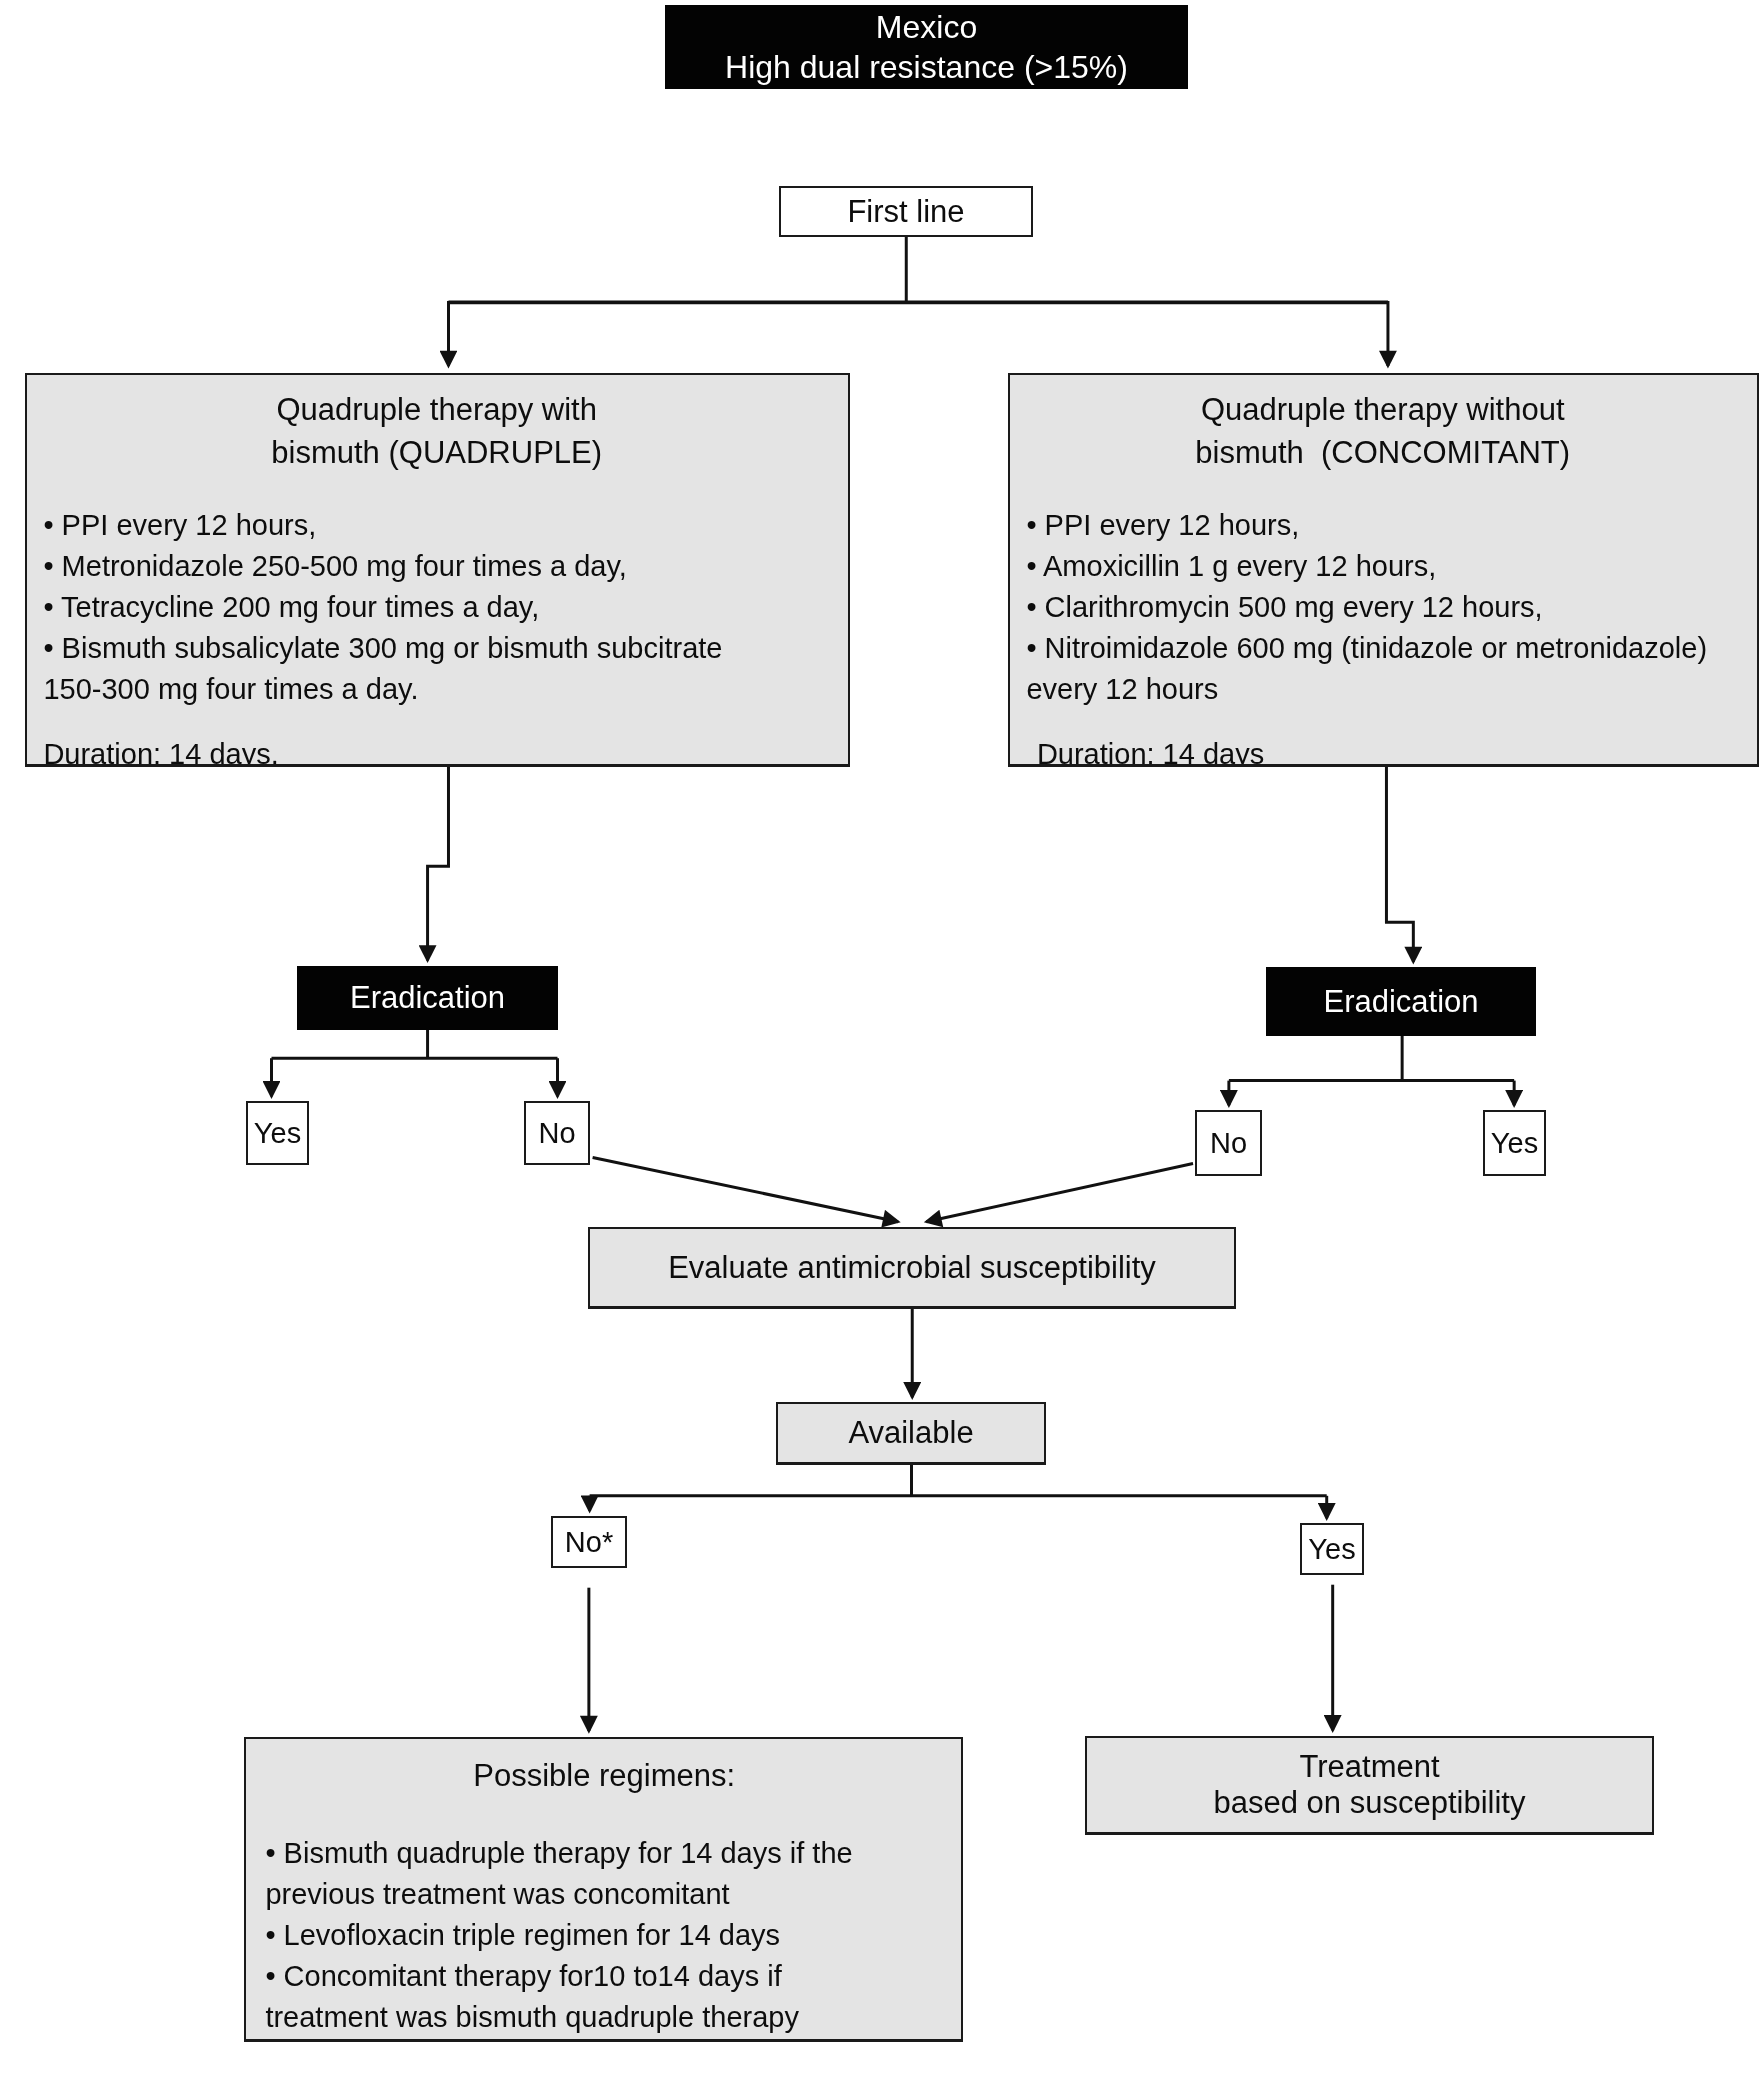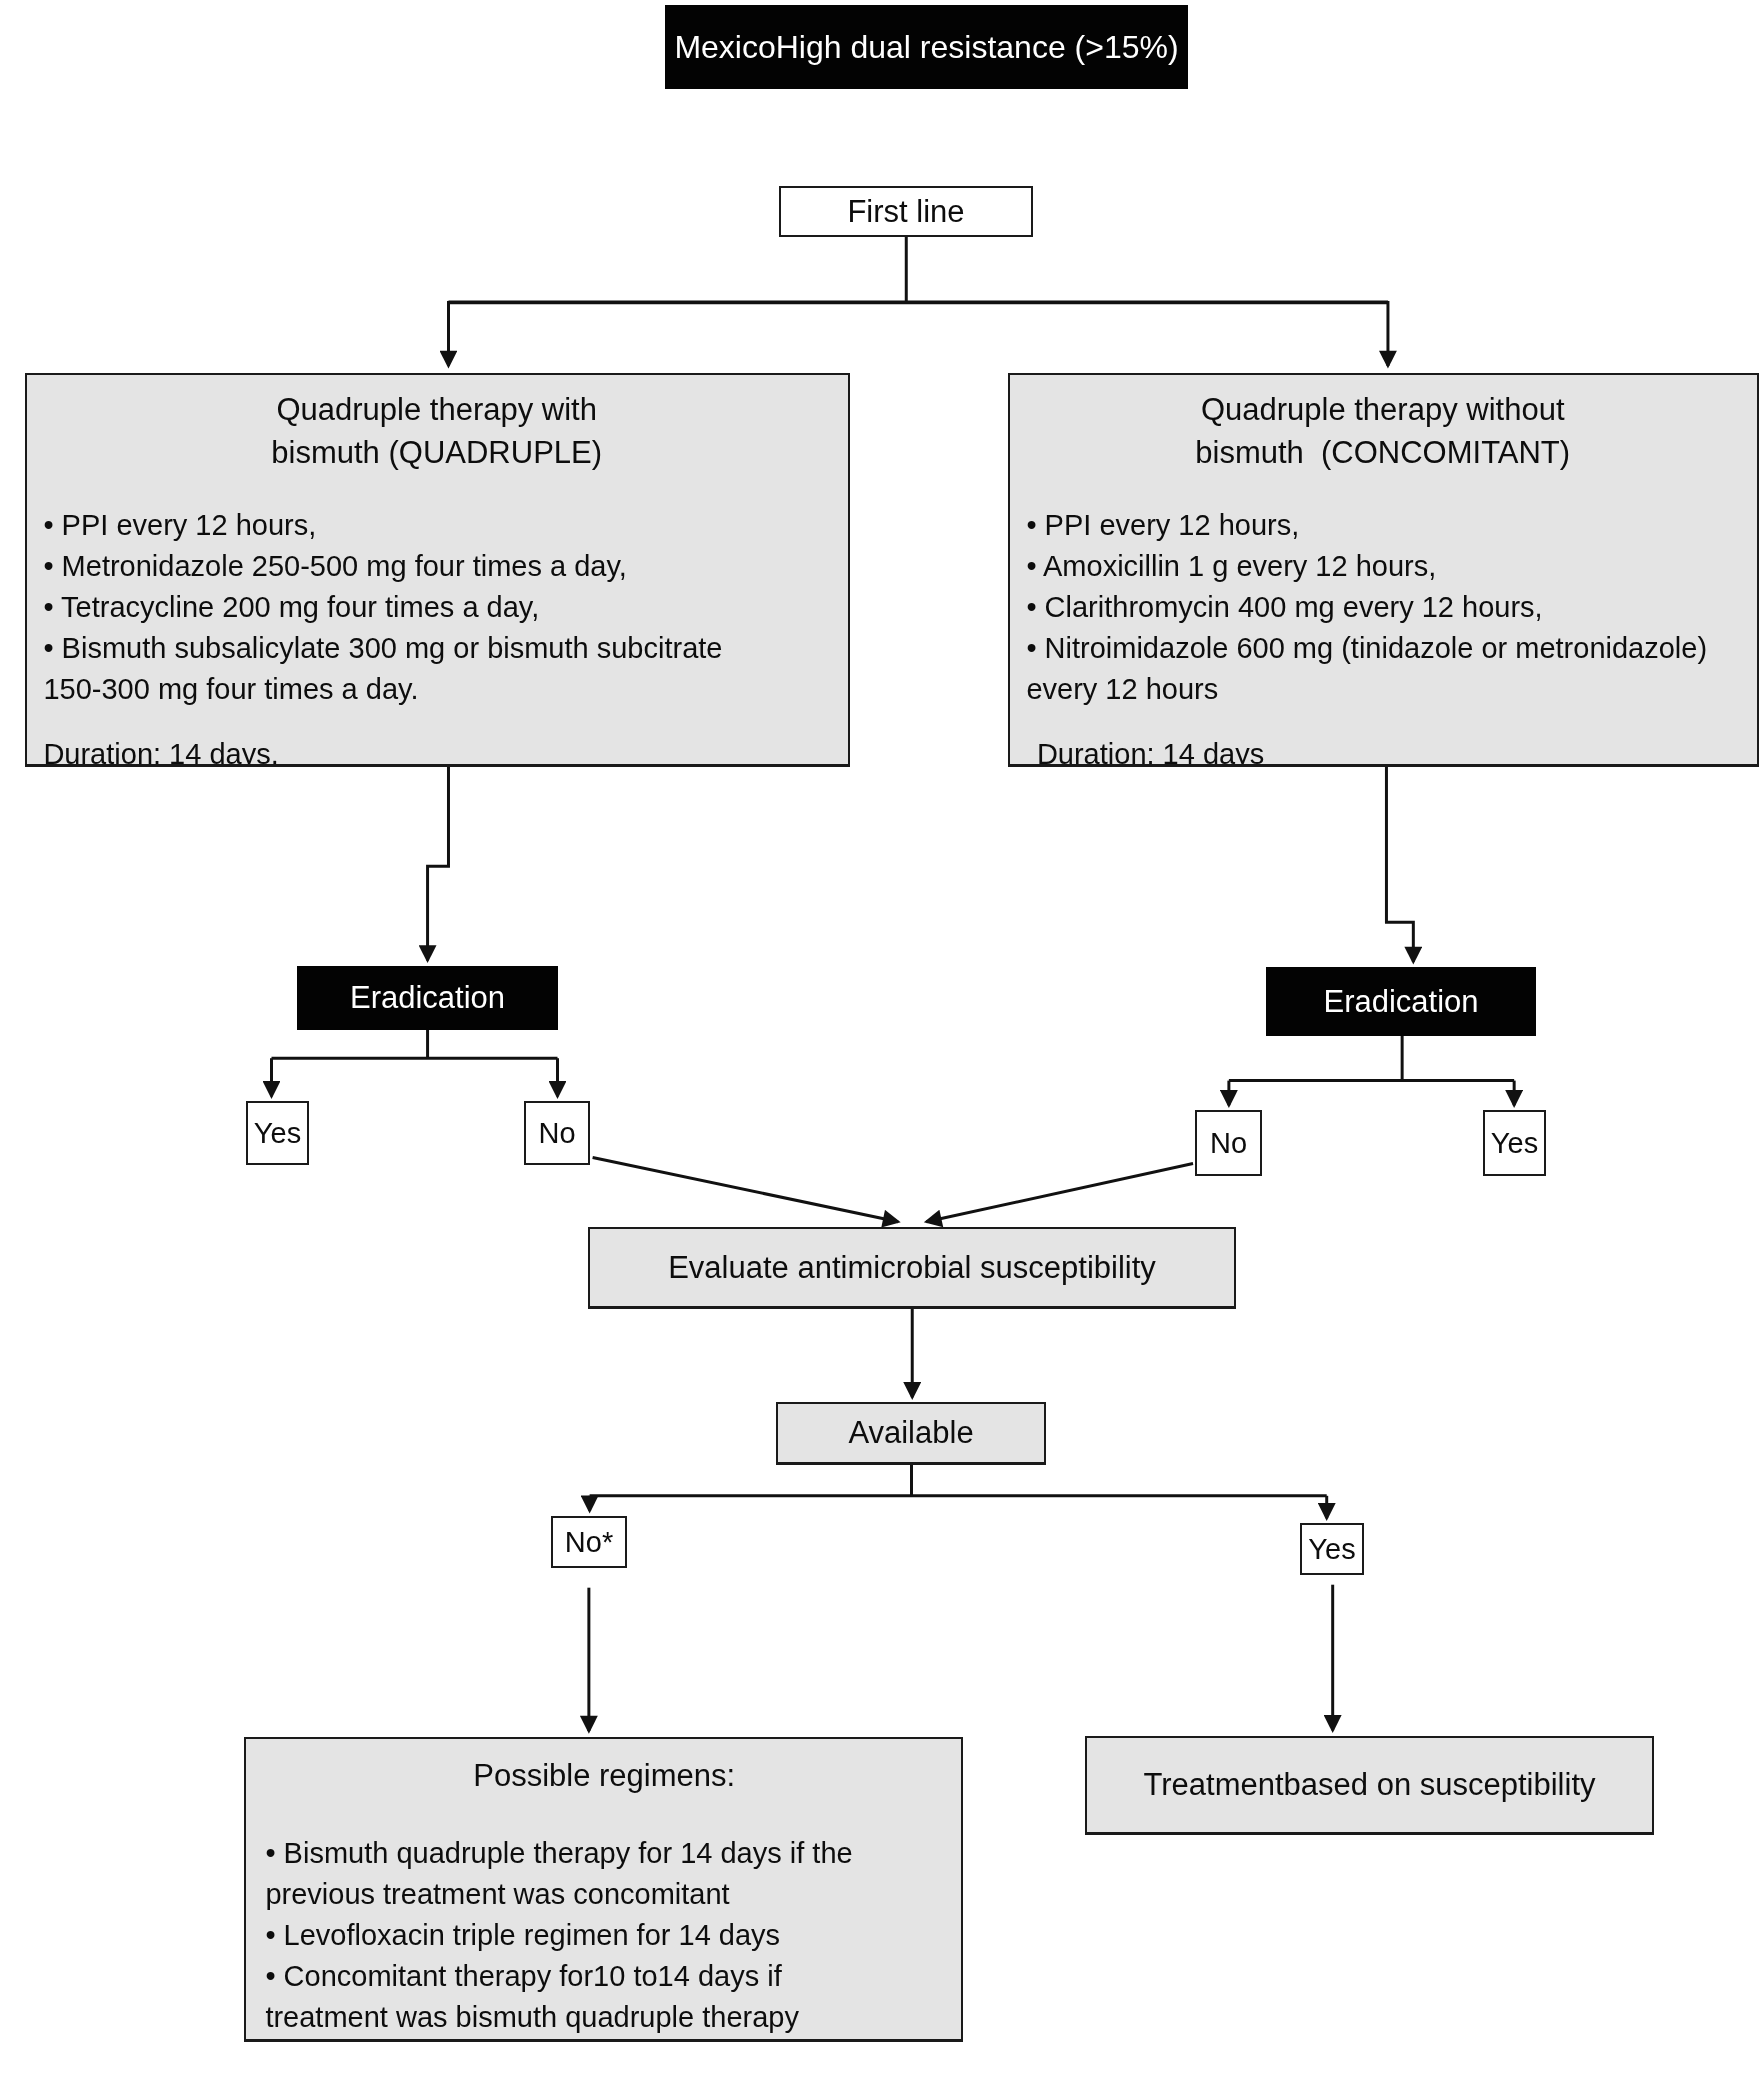--- a/index.html
+++ b/index.html
@@ -5,21 +5,21 @@
   * { box-sizing: border-box; }
   html, body { margin: 0; padding: 0; background: #ffffff; }
   body { font-family: "Liberation Sans", sans-serif; color: #0d0d0d; }
   .canvas { position: relative; width: 1761px; height: 2097px; background: #ffffff; overflow: hidden; }
   svg.wires { position: absolute; left: 0; top: 0; width: 1761px; height: 2097px; }
 
   .node { position: absolute; overflow: hidden; }
   .gray  { background: #e4e4e4; border: 2.2px solid #1a1a1a; border-bottom-width: 3.7px; }
   .black { background: #030303; color: #ffffff; }
   .white { background: #ffffff; border: 2.2px solid #1a1a1a; }
-  .center { display: flex; flex-direction: row; align-items: center; justify-content: center; text-align: center; }
+  .center { display: flex; flex-direction: column; align-items: center; justify-content: center; text-align: center; }
 
   .line { white-space: pre-wrap; }
   .hdr-line   { font-size: 32px; line-height: 40px; text-align: center; }
   .node-label { font-size: 31px; line-height: 36px; }
   .small-label{ font-size: 29px; line-height: 36px; }
   .title-line { font-size: 31px; line-height: 43px; text-align: center; }
   .body-line  { font-size: 29px; line-height: 41px; text-align: left; }
 
   .bigbox { padding: 13.4px 18px 0 16.4px; }
   .bigbox .titles { margin-bottom: 31px; }
@@ -92,21 +92,21 @@
   </div>
 
   <div class="node gray bigbox" style="left:1008px; top:373px; width:751px; height:394px;">
     <div class="titles">
         <div class="line title-line">Quadruple therapy without</div>
         <div class="line title-line">bismuth  (CONCOMITANT)</div>
       </div>
     <div>
         <div class="line body-line">• PPI every 12 hours,</div>
         <div class="line body-line">• Amoxicillin 1 g every 12 hours,</div>
-        <div class="line body-line">• Clarithromycin 400 mg every 12 hours,</div>
+        <div class="line body-line">• Clarithromycin 500 mg every 12 hours,</div>
         <div class="line body-line">• Nitroimidazole 600 mg (tinidazole or metronidazole)</div>
         <div class="line body-line">every 12 hours</div>
       </div>
     <div class="line duration indented">Duration: 14 days</div>
   </div>
 
   <div class="node black center" style="left:297px; top:966px; width:261px; height:64px;">
     <div class="line node-label">Eradication</div>
   </div>
   <div class="node black center" style="left:1266px; top:967px; width:270px; height:69px;">

